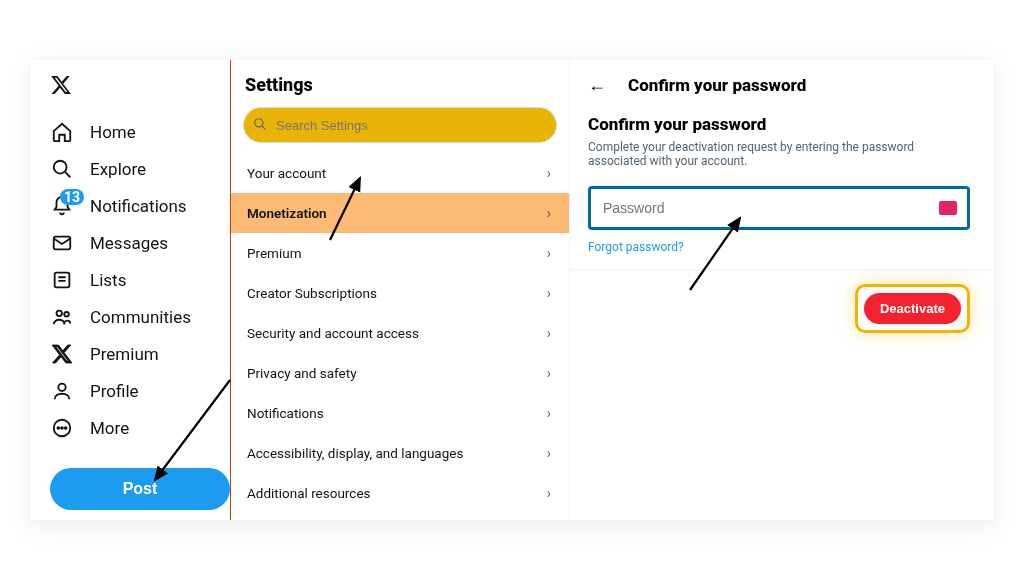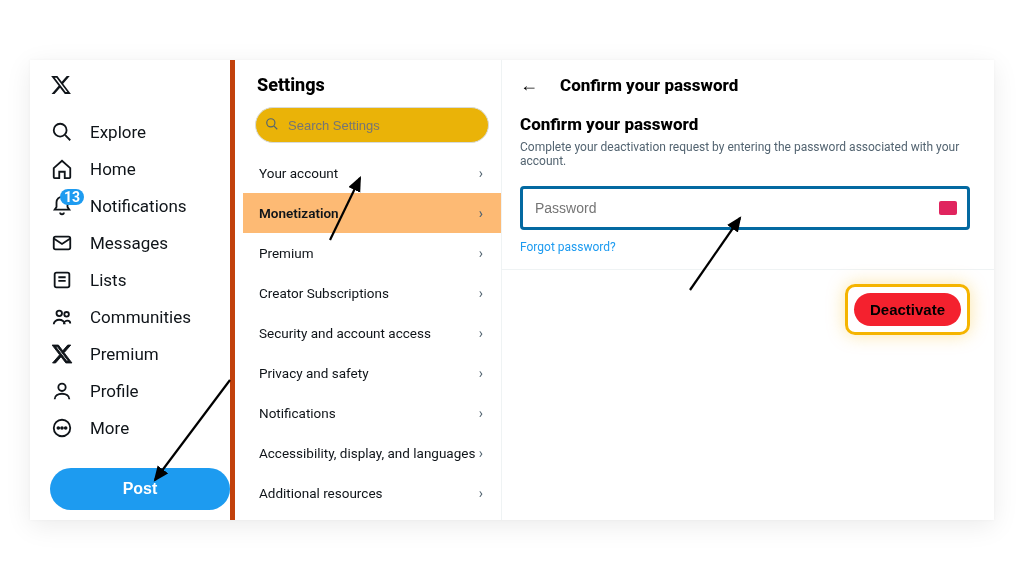--- a/index.html
+++ b/index.html
@@ -43,24 +43,24 @@
     border-radius:8px; padding:1px 4px; line-height:1;
   }
   .post-btn {
     margin-top: 8px;
     width: 180px; height: 42px;
     background: #1d9bf0; color:#fff; border:none; border-radius: 24px;
     font-size: 16px; font-weight: 700; cursor:pointer;
   }
   
   .settings {
-    width: 272px;
-    border-left: 5px solid #c2410c;
+    width: 340px;
+    border-left: 1px solid #c2410c;
     border-right: 1px solid #eff3f4;
-    padding: 14px 0 0 8px;
+    padding: 14px 0 0 0;
   }
   .settings h2 {
     font-size: 18px; font-weight:800; padding: 0 14px 12px;
   }
   .search-wrap { padding: 0 12px 10px; }
   .search {
     width:100%; height:36px; border:1px solid #d7dbdc; border-radius:20px;
     padding: 0 14px 0 32px; font-size:13px; color:#536471;
     background:#eab308;
   }
@@ -91,54 +91,54 @@
     width:18px; height:14px; background:#e0245e; border-radius:2px;
   }
   .forgot { font-size:12px; color:#1d9bf0; cursor:pointer; }
   .divider { border-top:1px solid #eff3f4; margin:14px -24px 0 -18px; }
   .action-row { display:flex; justify-content:flex-end; padding:14px 0 0; }
   .deact-wrap {
     border:3px solid #f5b400; border-radius:10px; padding:6px;
     box-shadow: 0 0 18px rgba(245,180,0,0.35);
   }
   .deact-btn {
-    background:#f4212e; color:#000000; border:none; border-radius:20px;
-    padding:8px 16px; font-size:15px; font-weight:700; cursor:pointer;
+    background:#f4212e; color:#ffffff; border:none; border-radius:20px;
+    padding:8px 16px; font-size:13px; font-weight:700; cursor:pointer;
   }
   
   .arrow { position:absolute; pointer-events:none; }
 </style>
 </head>
 <body>
 
 <div class="frame">
 
   <div class="sidebar">
     <div class="sidebar-logo">
       <svg viewBox="0 0 24 24">
           <path fill="#0f1419" d="M18.244 2.25h3.308l-7.227 8.26 8.502 11.24H16.17l-5.214-6.817L4.99 21.75H1.68l7.73-8.835L1.254 2.25H8.08l4.713 6.231zm-1.161 17.52h1.833L7.084 4.126H5.117z"></path>
         </svg>
     </div>
     <div class="nav">
       <div class="nav-item">
         <span class="icon">
             <svg viewBox="0 0 24 24" fill="none" stroke-width="2">
+              <path d="M3 11l9-8 9 8v10a1 1 0 01-1 1h-5v-7h-6v7H4a1 1 0 01-1-1z"></path>
+            </svg>
+          </span>
+        <span>Home</span>
+      </div>
+      <div class="nav-item">
+        <span class="icon">
+            <svg viewBox="0 0 24 24" fill="none" stroke-width="2">
               <circle cx="10" cy="10" r="7"></circle>
               <path d="M21 21l-5.5-5.5"></path>
             </svg>
           </span>
         <span>Explore</span>
-      </div>
-      <div class="nav-item">
-        <span class="icon">
-            <svg viewBox="0 0 24 24" fill="none" stroke-width="2">
-              <path d="M3 11l9-8 9 8v10a1 1 0 01-1 1h-5v-7h-6v7H4a1 1 0 01-1-1z"></path>
-            </svg>
-          </span>
-        <span>Home</span>
       </div>
       <div class="nav-item">
         <span class="icon">
           <svg viewBox="0 0 24 24" fill="none" stroke-width="2">
               <path d="M6 8a6 6 0 1112 0v5l2 3H4l2-3zM10 19a2 2 0 004 0"></path>
             </svg>
           <span class="badge">13</span>
         </span>
         <span>Notifications</span>
       </div>

